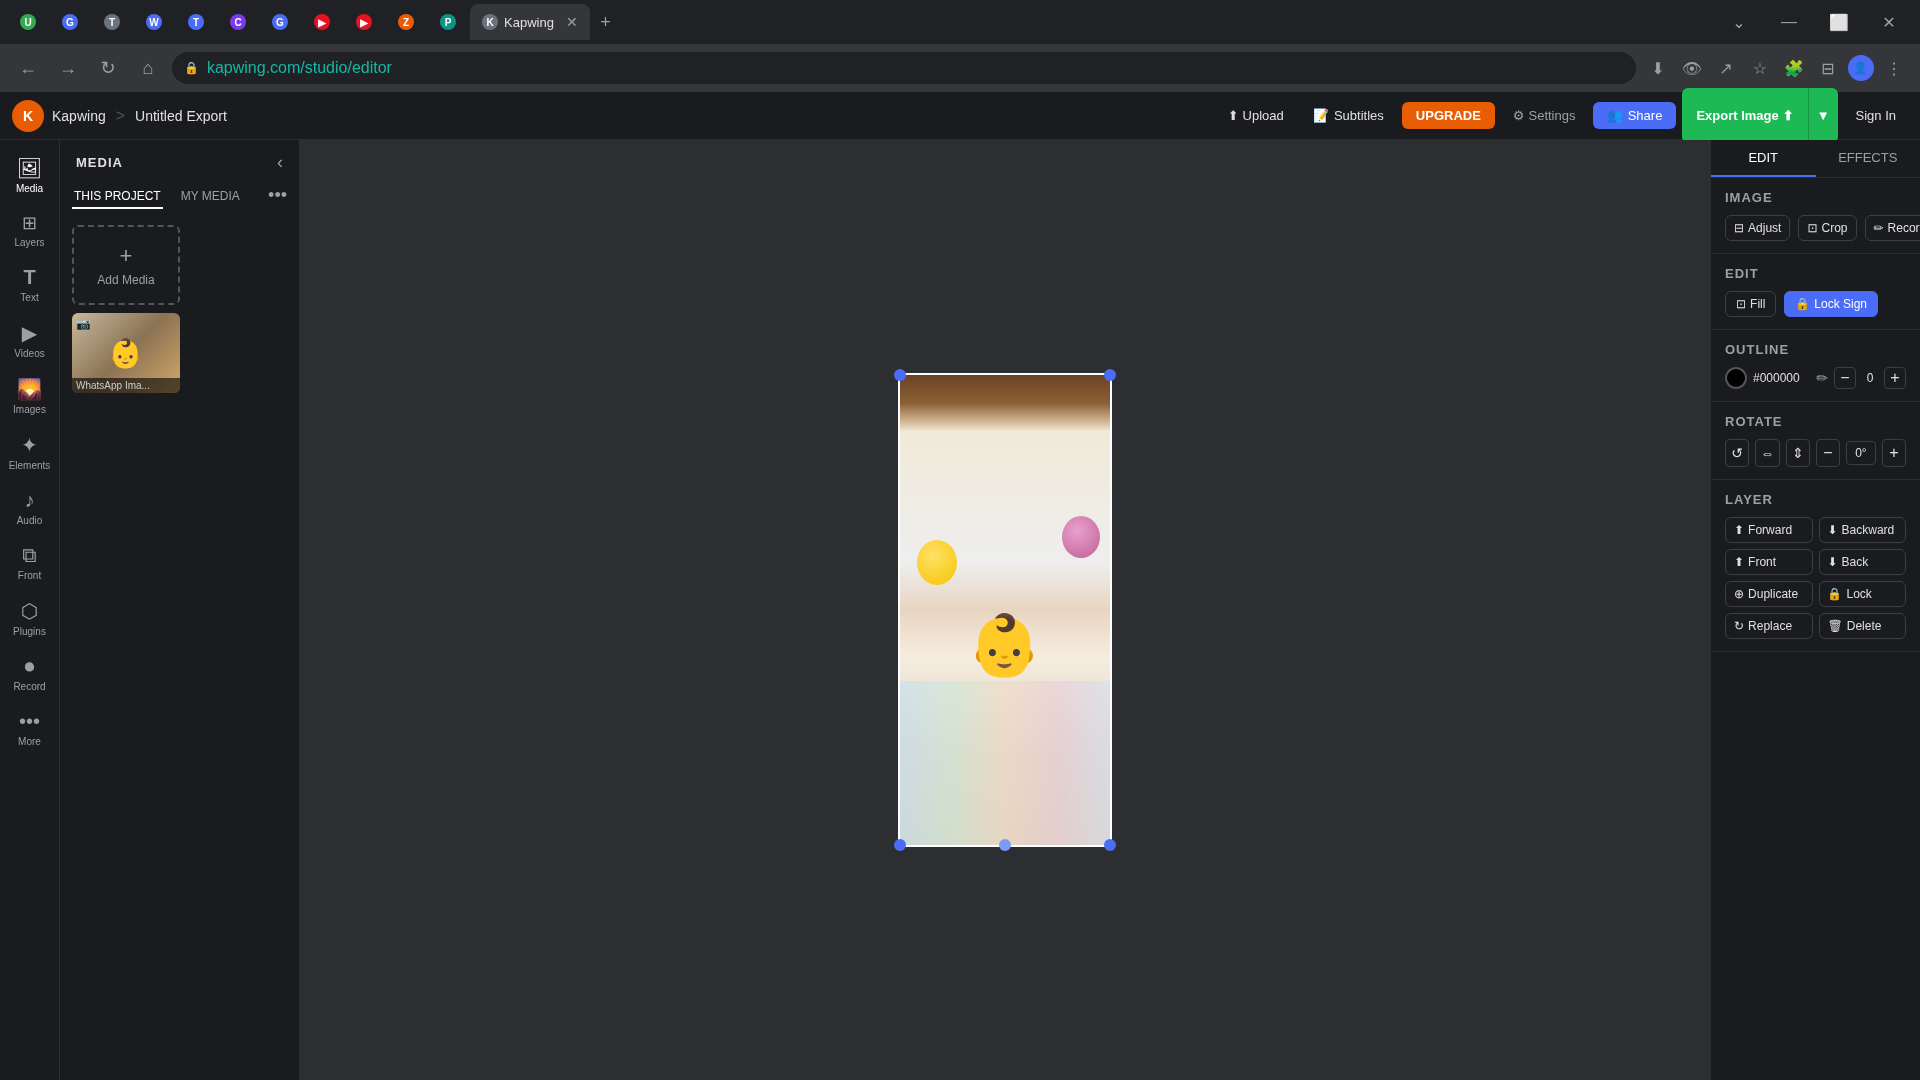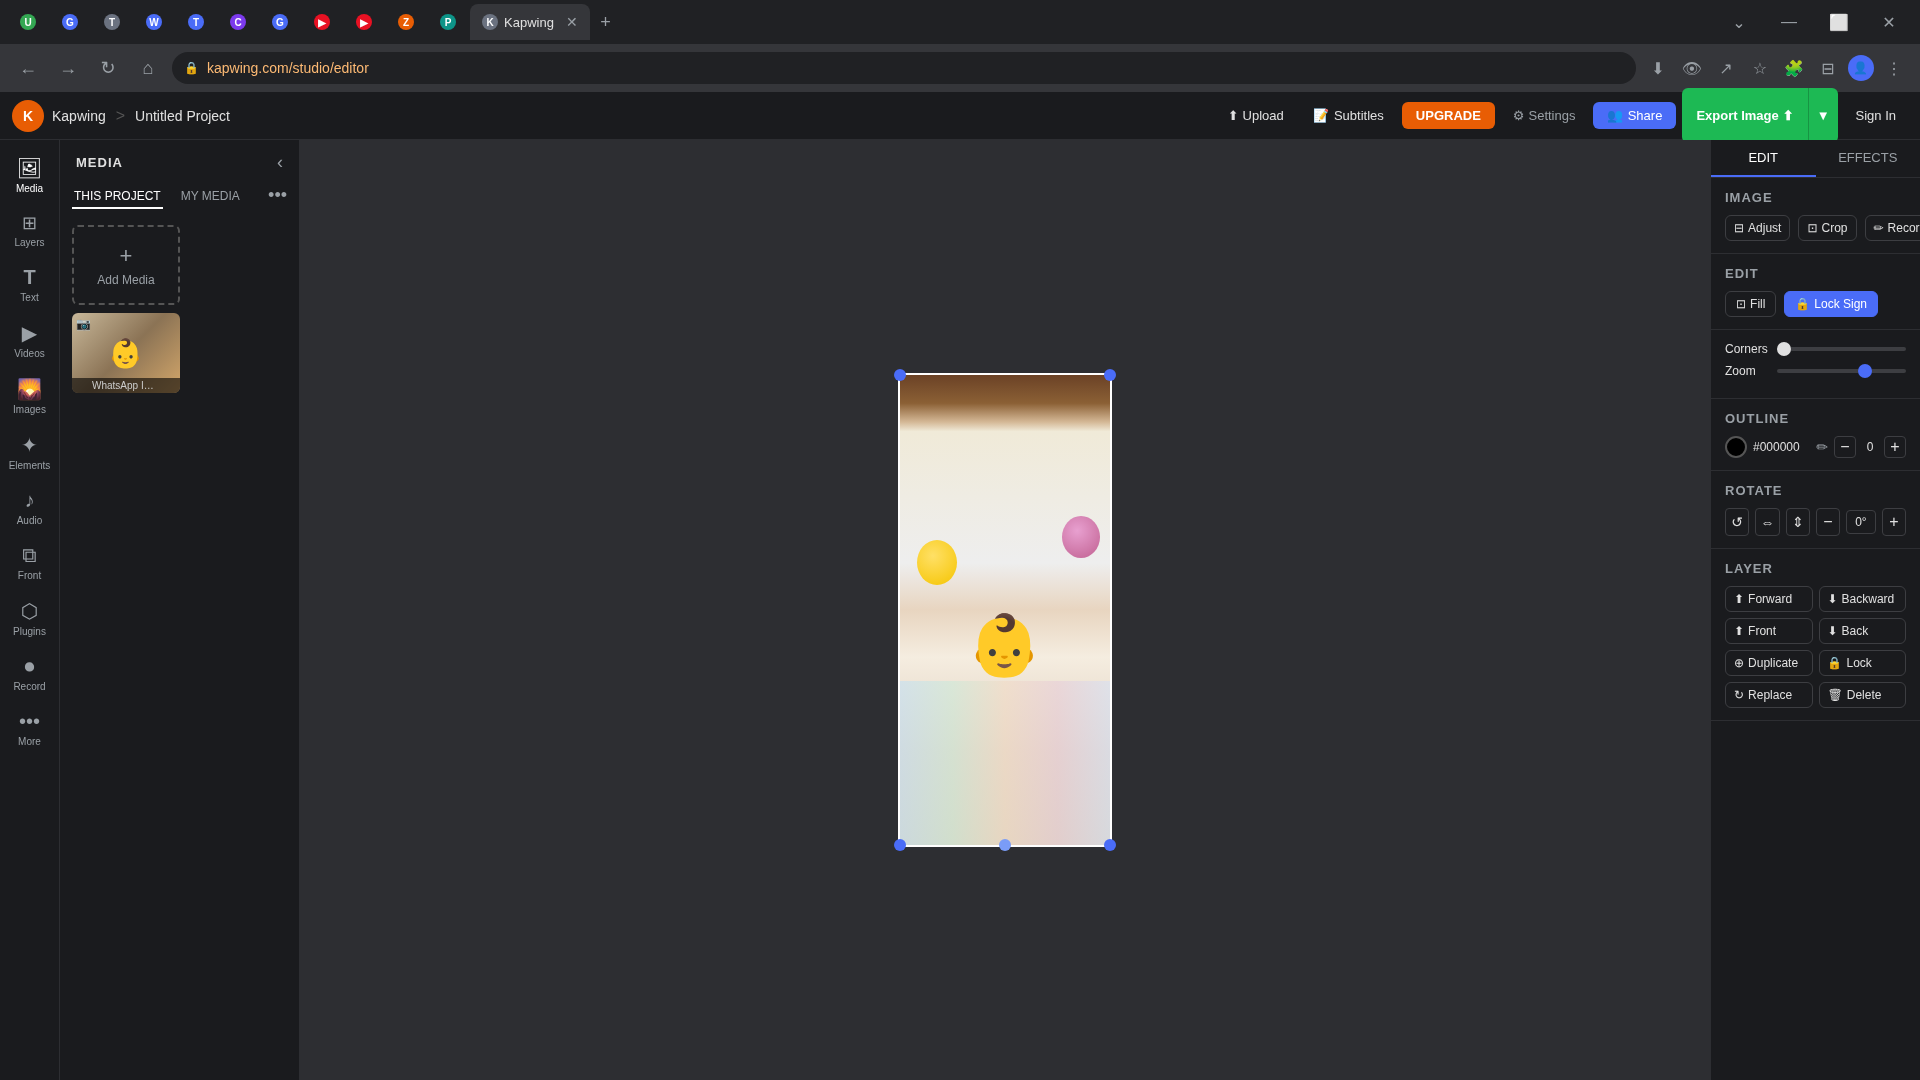--- a/index.html
+++ b/index.html
@@ -13,21 +13,21 @@
     .tab.inactive { background: transparent; color: #9aa0a6; }
     .tab-favicon { width: 16px; height: 16px; border-radius: 50%; display: flex; align-items: center; justify-content: center; font-size: 10px; font-weight: bold; }
     .tab-close { margin-left: 6px; color: #9aa0a6; font-size: 14px; cursor: pointer; }
     .new-tab-btn { width: 28px; height: 28px; display: flex; align-items: center; justify-content: center; border-radius: 50%; color: #9aa0a6; font-size: 18px; cursor: pointer; }
     .window-controls { display: flex; gap: 4px; align-items: center; margin-left: auto; }
     .win-ctrl { width: 46px; height: 36px; display: flex; align-items: center; justify-content: center; color: #9aa0a6; font-size: 16px; cursor: pointer; }
 
     .address-bar-row { display: flex; align-items: center; height: 48px; background: #35363a; padding: 0 12px; gap: 8px; }
     .nav-btn { width: 32px; height: 32px; display: flex; align-items: center; justify-content: center; border-radius: 50%; color: #9aa0a6; font-size: 18px; cursor: pointer; }
     .address-bar { flex: 1; background: #202124; border-radius: 20px; height: 32px; display: flex; align-items: center; padding: 0 12px; gap: 8px; }
-    .address-url { color: #fdba74; font-size: 14px; }
+    .address-url { color: #14b8a6; font-size: 16px; }
     .address-icons { display: flex; align-items: center; gap: 6px; margin-left: auto; }
     .addr-icon { width: 28px; height: 28px; display: flex; align-items: center; justify-content: center; color: #9aa0a6; font-size: 16px; cursor: pointer; }
 
     
     .app-layout { display: flex; height: calc(1080px - 92px - 48px); }
 
     
     .left-sidebar { width: 60px; background: #1a1b1e; display: flex; flex-direction: column; align-items: center; padding: 8px 0; gap: 2px; border-right: 1px solid #2d2e32; }
     .sidebar-item { display: flex; flex-direction: column; align-items: center; padding: 8px 4px; border-radius: 8px; cursor: pointer; width: 54px; gap: 3px; }
     .sidebar-item .icon { font-size: 20px; color: #9aa0a6; }
@@ -41,21 +41,21 @@
     .panel-collapse { color: #9aa0a6; cursor: pointer; font-size: 18px; }
     .media-tabs { display: flex; padding: 0 12px; gap: 16px; margin-bottom: 8px; }
     .media-tab { font-size: 12px; color: #9aa0a6; cursor: pointer; padding: 4px 2px; border-bottom: 2px solid transparent; }
     .media-tab.active { color: #fff; border-bottom-color: #fff; }
     .media-more { color: #9aa0a6; cursor: pointer; font-size: 18px; margin-left: auto; }
     .media-grid { display: flex; flex-wrap: wrap; padding: 8px 12px; gap: 8px; }
     .add-media-box { width: 108px; height: 80px; border: 2px dashed #555; border-radius: 6px; display: flex; flex-direction: column; align-items: center; justify-content: center; cursor: pointer; gap: 4px; }
     .add-media-box .plus { font-size: 22px; color: #9aa0a6; }
     .add-media-box .add-label { font-size: 12px; color: #9aa0a6; }
     .media-thumb { width: 108px; height: 80px; border-radius: 6px; background: #2d2e32; overflow: hidden; position: relative; cursor: pointer; }
-    .media-thumb .thumb-label { position: absolute; bottom: 0; left: 0; right: 0; background: rgba(0,0,0,0.6); font-size: 10px; color: #ccc; padding: 2px 20px; white-space: nowrap; overflow: hidden; text-overflow: ellipsis; }
+    .media-thumb .thumb-label { position: absolute; bottom: 0; left: 0; right: 0; background: rgba(0,0,0,0.6); font-size: 10px; color: #ccc; padding: 2px 4px; white-space: nowrap; overflow: hidden; text-overflow: ellipsis; }
     .thumb-icon { position: absolute; top: 4px; left: 4px; font-size: 12px; color: #fff; }
 
     
     .canvas-area { flex: 1; background: #2d2e32; display: flex; align-items: center; justify-content: center; position: relative; overflow: hidden; }
     .canvas-content { position: relative; }
     .canvas-image-container { position: relative; border: 2px solid #fff; }
     .canvas-image { width: 210px; height: 470px; background: linear-gradient(180deg, #8B6914 0%, #c8a45a 5%, #fff 10%, #f0f0f0 90%, #fff 100%); display: flex; align-items: center; justify-content: center; overflow: hidden; }
     .handle { width: 12px; height: 12px; background: #4a6cf7; border-radius: 50%; position: absolute; cursor: pointer; }
     .handle.tl { top: -6px; left: -6px; }
     .handle.tr { top: -6px; right: -6px; }
@@ -194,21 +194,21 @@
       <div class="addr-icon" style="background:#4a6cf7; border-radius:50%; width:26px; height:26px; overflow:hidden; font-size:12px; display:flex; align-items:center; justify-content:center;">👤</div>
       <div class="addr-icon">⋮</div>
     </div>
   </div>
 </div>
 
 <div class="kapwing-topbar">
   <div class="kap-logo">K</div>
   <span class="kap-brand">Kapwing</span>
   <span class="kap-separator">&gt;</span>
-  <span class="kap-project">Untitled Project</span>
+  <span class="kap-project">Untitled Export</span>
   <div class="kap-actions">
     <button class="kap-action-btn">
       <span>⬆</span>
       <span>Upload</span>
     </button>
     <button class="kap-action-btn">
       <span>📝</span>
       <span>Subtitles</span>
     </button>
     <button class="upgrade-btn">UPGRADE</button>
@@ -362,30 +362,20 @@
           <span>⊡</span>
           <span>Fill</span>
         </button>
         <button class="size-btn active">
           <span>🔒</span>
           <span>Lock Sign</span>
         </button>
       </div>
     </div>
 
-    <div class="section">
-      <div class="slider-row">
-        <span class="slider-label">Corners</span>
-        <input type="range" class="slider corners" min="0" max="100" value="0" style="">
-      </div>
-      <div class="slider-row">
-        <span class="slider-label">Zoom</span>
-        <input type="range" class="slider" min="0" max="100" value="70" style="">
-      </div>
-    </div>
 
     <div class="section">
       <div class="section-title">OUTLINE</div>
       <div class="outline-row">
         <div class="color-swatch"></div>
         <span class="color-hex">#000000</span>
         <span class="outline-edit-btn">✏</span>
         <div class="outline-num">
           <div class="outline-minus">−</div>
           <span class="outline-val">0</span>

